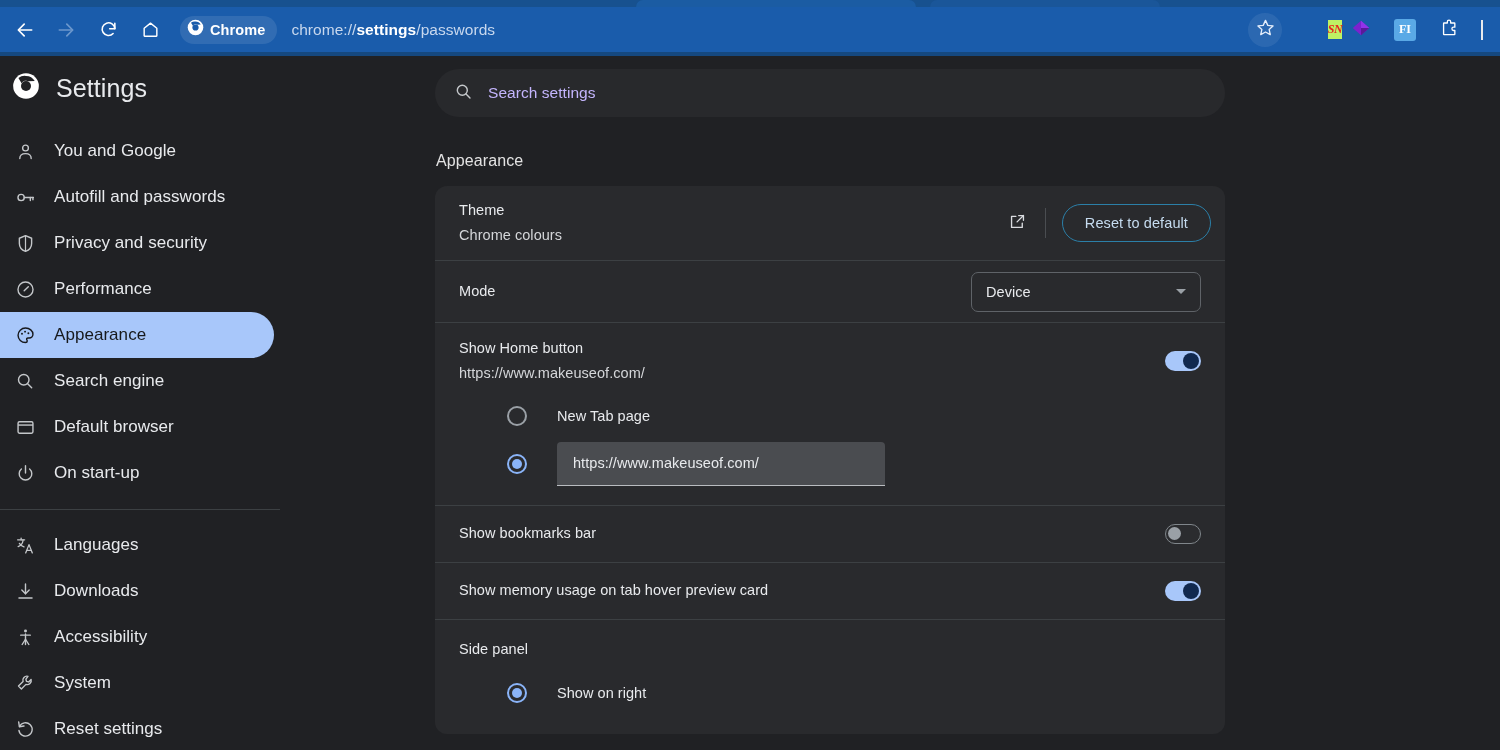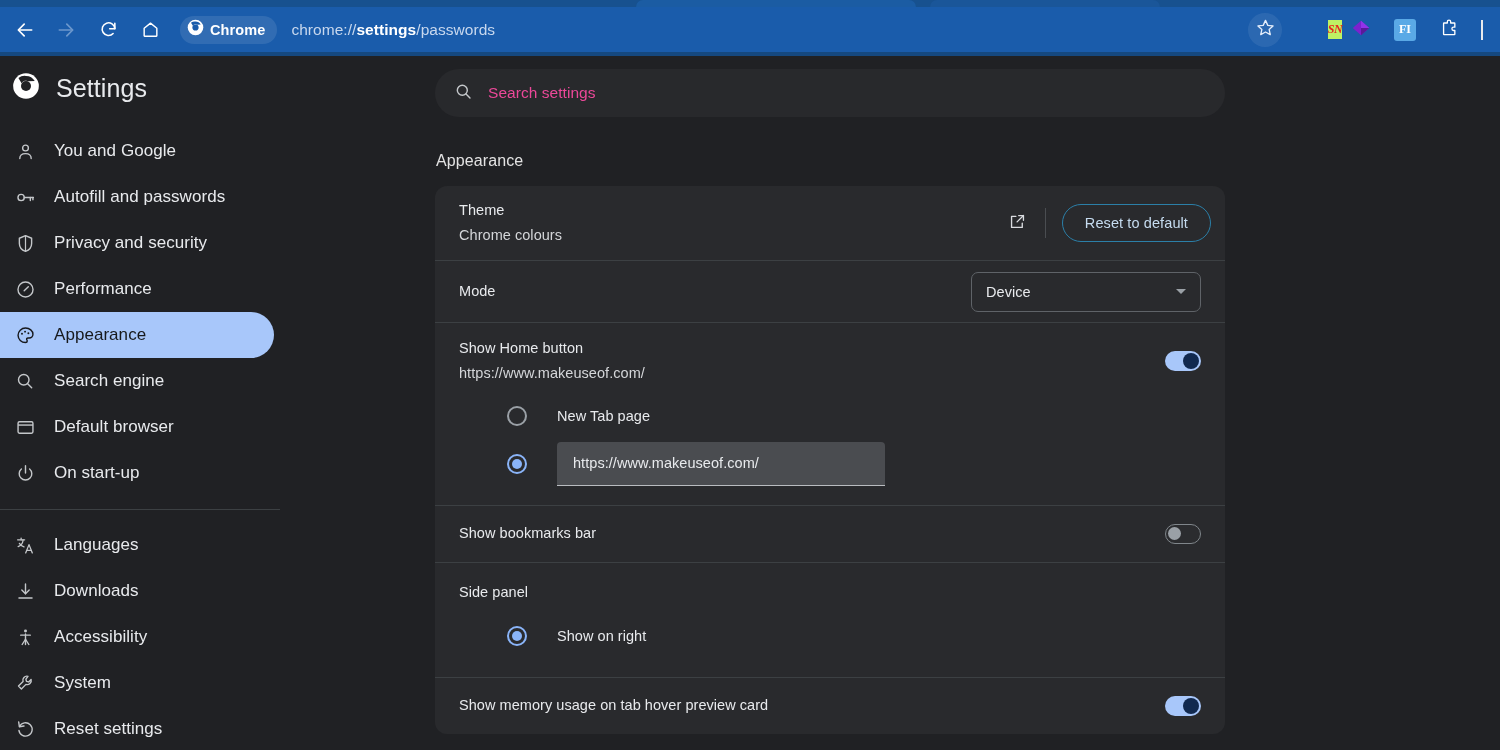--- a/index.html
+++ b/index.html
@@ -219,21 +219,21 @@
     width: 790px; height: 48px;
     background: #28292c;
     border-radius: 24px;
     display: flex;
     align-items: center;
     padding-left: 19px;
     gap: 15px;
   }
   .search-placeholder {
     font-size: 15.5px;
-    color: #ec4899;
+    color: #c4b5fd;
     letter-spacing: 0.05px;
   }
   .section-title {
     position: absolute;
     top: 96px; left: 16px;
     font-size: 16px;
     color: #e3e3e3;
     letter-spacing: 0.1px;
   }
 
@@ -760,35 +760,35 @@
           </div>
         </div>
 
         <div class="row" id="row-bookmarks">
           <div class="row-texts">
             <div class="row-title">Show bookmarks bar</div>
           </div>
           <div class="toggle off"></div>
         </div>
 
+        <div class="row" id="row-memory">
+          <div class="row-texts">
+            <div class="row-title">Show memory usage on tab hover preview card</div>
+          </div>
+          <div class="toggle on"></div>
+        </div>
+
         <div class="row" id="row-sidepanel">
           <div class="sidepanel-head">
             <div class="row-title">Side panel</div>
           </div>
           <div class="sidepanel-radios">
             <div class="radio-line">
               <span class="radio checked"></span>
               <span class="radio-label">Show on right</span>
             </div>
           </div>
         </div>
 
-        <div class="row" id="row-memory">
-          <div class="row-texts">
-            <div class="row-title">Show memory usage on tab hover preview card</div>
-          </div>
-          <div class="toggle on"></div>
-        </div>
-
       </div>
     </div>
   </div>
 </div>
 
 </body></html>

